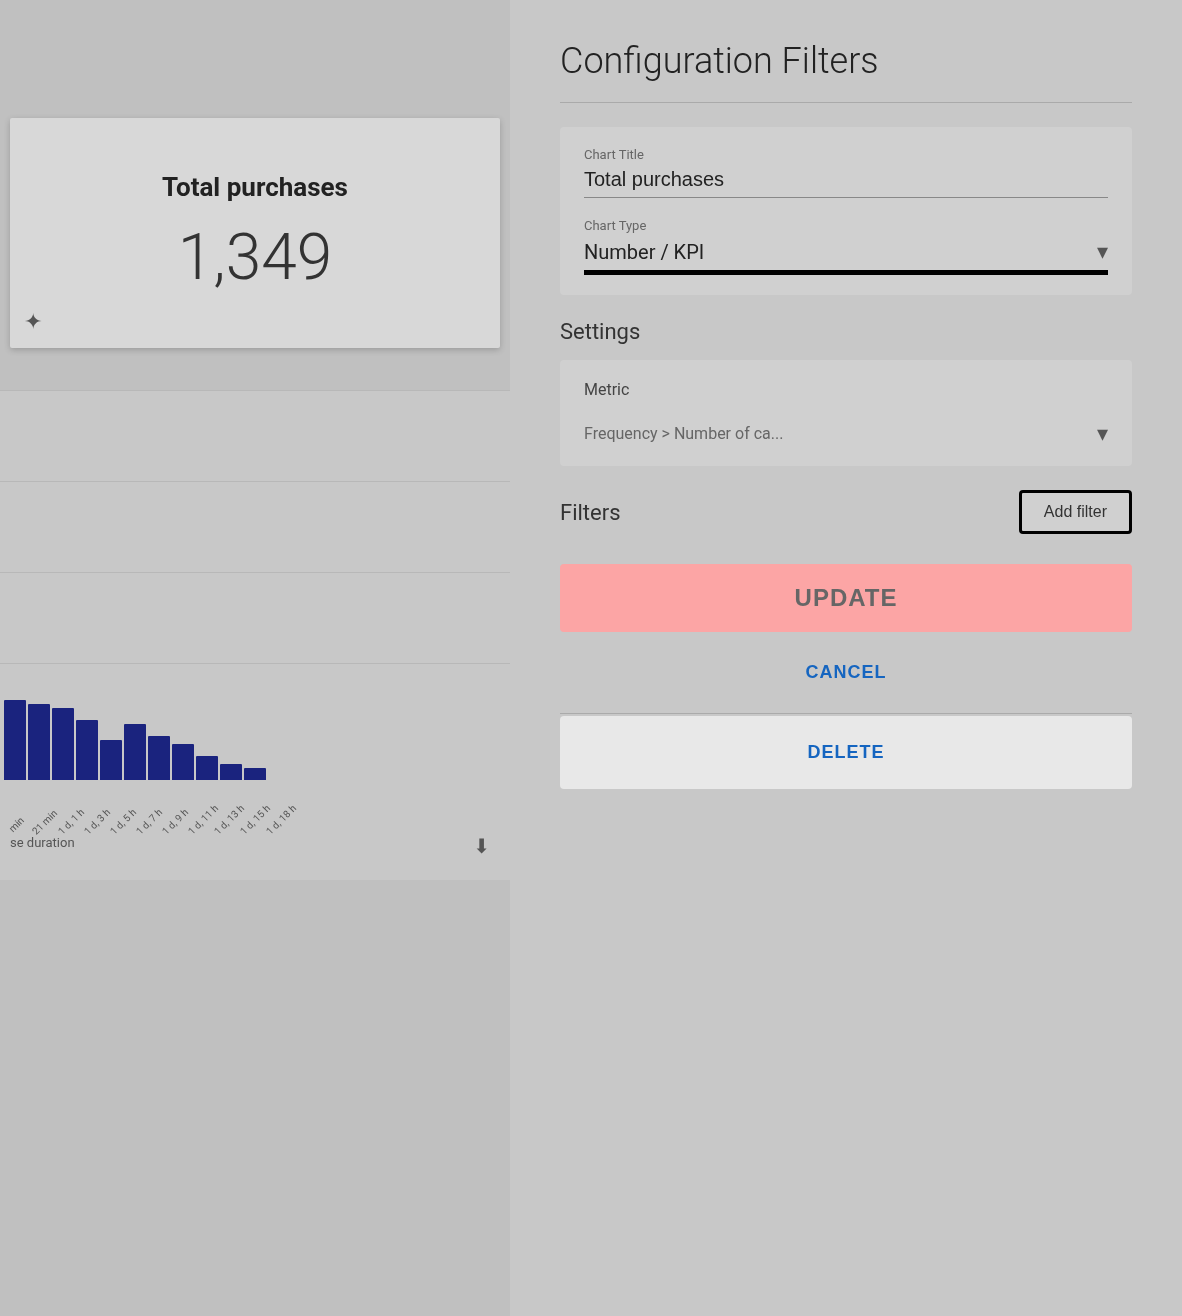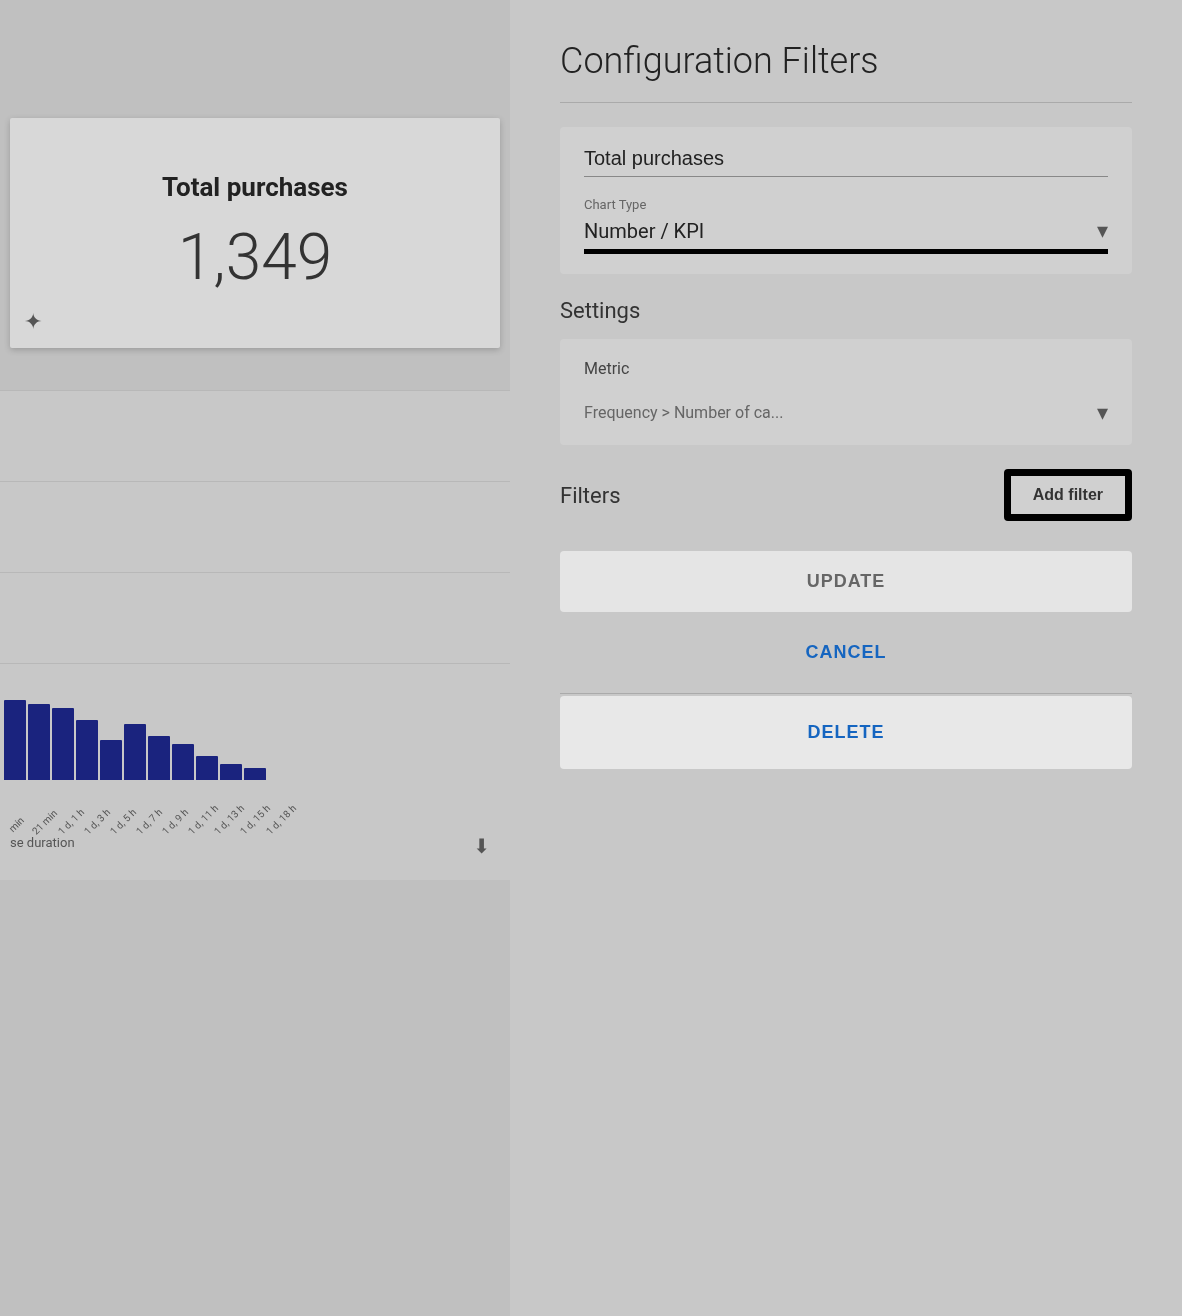--- a/index.html
+++ b/index.html
@@ -253,36 +253,36 @@
       margin-bottom: 30px;
     }
 
     .filters-label {
       font-size: 22px;
       color: #333;
     }
 
     .add-filter-btn {
       background: #d0d0d0;
-      border: 7px solid #000000;
+      border: 3px solid #000000;
       border-radius: 4px;
       padding: 10px 22px;
       font-size: 16px;
-      font-weight: 700;
+      font-weight: 400;
       color: #333;
       cursor: pointer;
     }
 
     .update-btn {
       width: 100%;
-      background: #e5e5e5;
+      background: #fca5a5;
       border: none;
       border-radius: 4px;
       padding: 20px;
-      font-size: 18px;
+      font-size: 24px;
       font-weight: 600;
       color: #666;
       letter-spacing: 1px;
       cursor: pointer;
       margin-bottom: 10px;
     }
 
     .cancel-btn {
       width: 100%;
       background: transparent;
@@ -370,20 +370,21 @@
 </div>
 
 <div class="right-panel">
 
   <div class="config-title">Configuration Filters</div>
   <div class="divider"></div>
 
 
   
   <div class="config-card">
+    <div class="field-label">Chart Title</div>
     <input class="field-input" value="Total purchases" style="">
 
     <div class="field-label">Chart Type</div>
     <div class="field-select-row">
       <span class="field-select-value">Number / KPI</span>
       <span class="dropdown-arrow">▾</span>
     </div>
   </div>
 
   <div class="settings-label">Settings</div>

